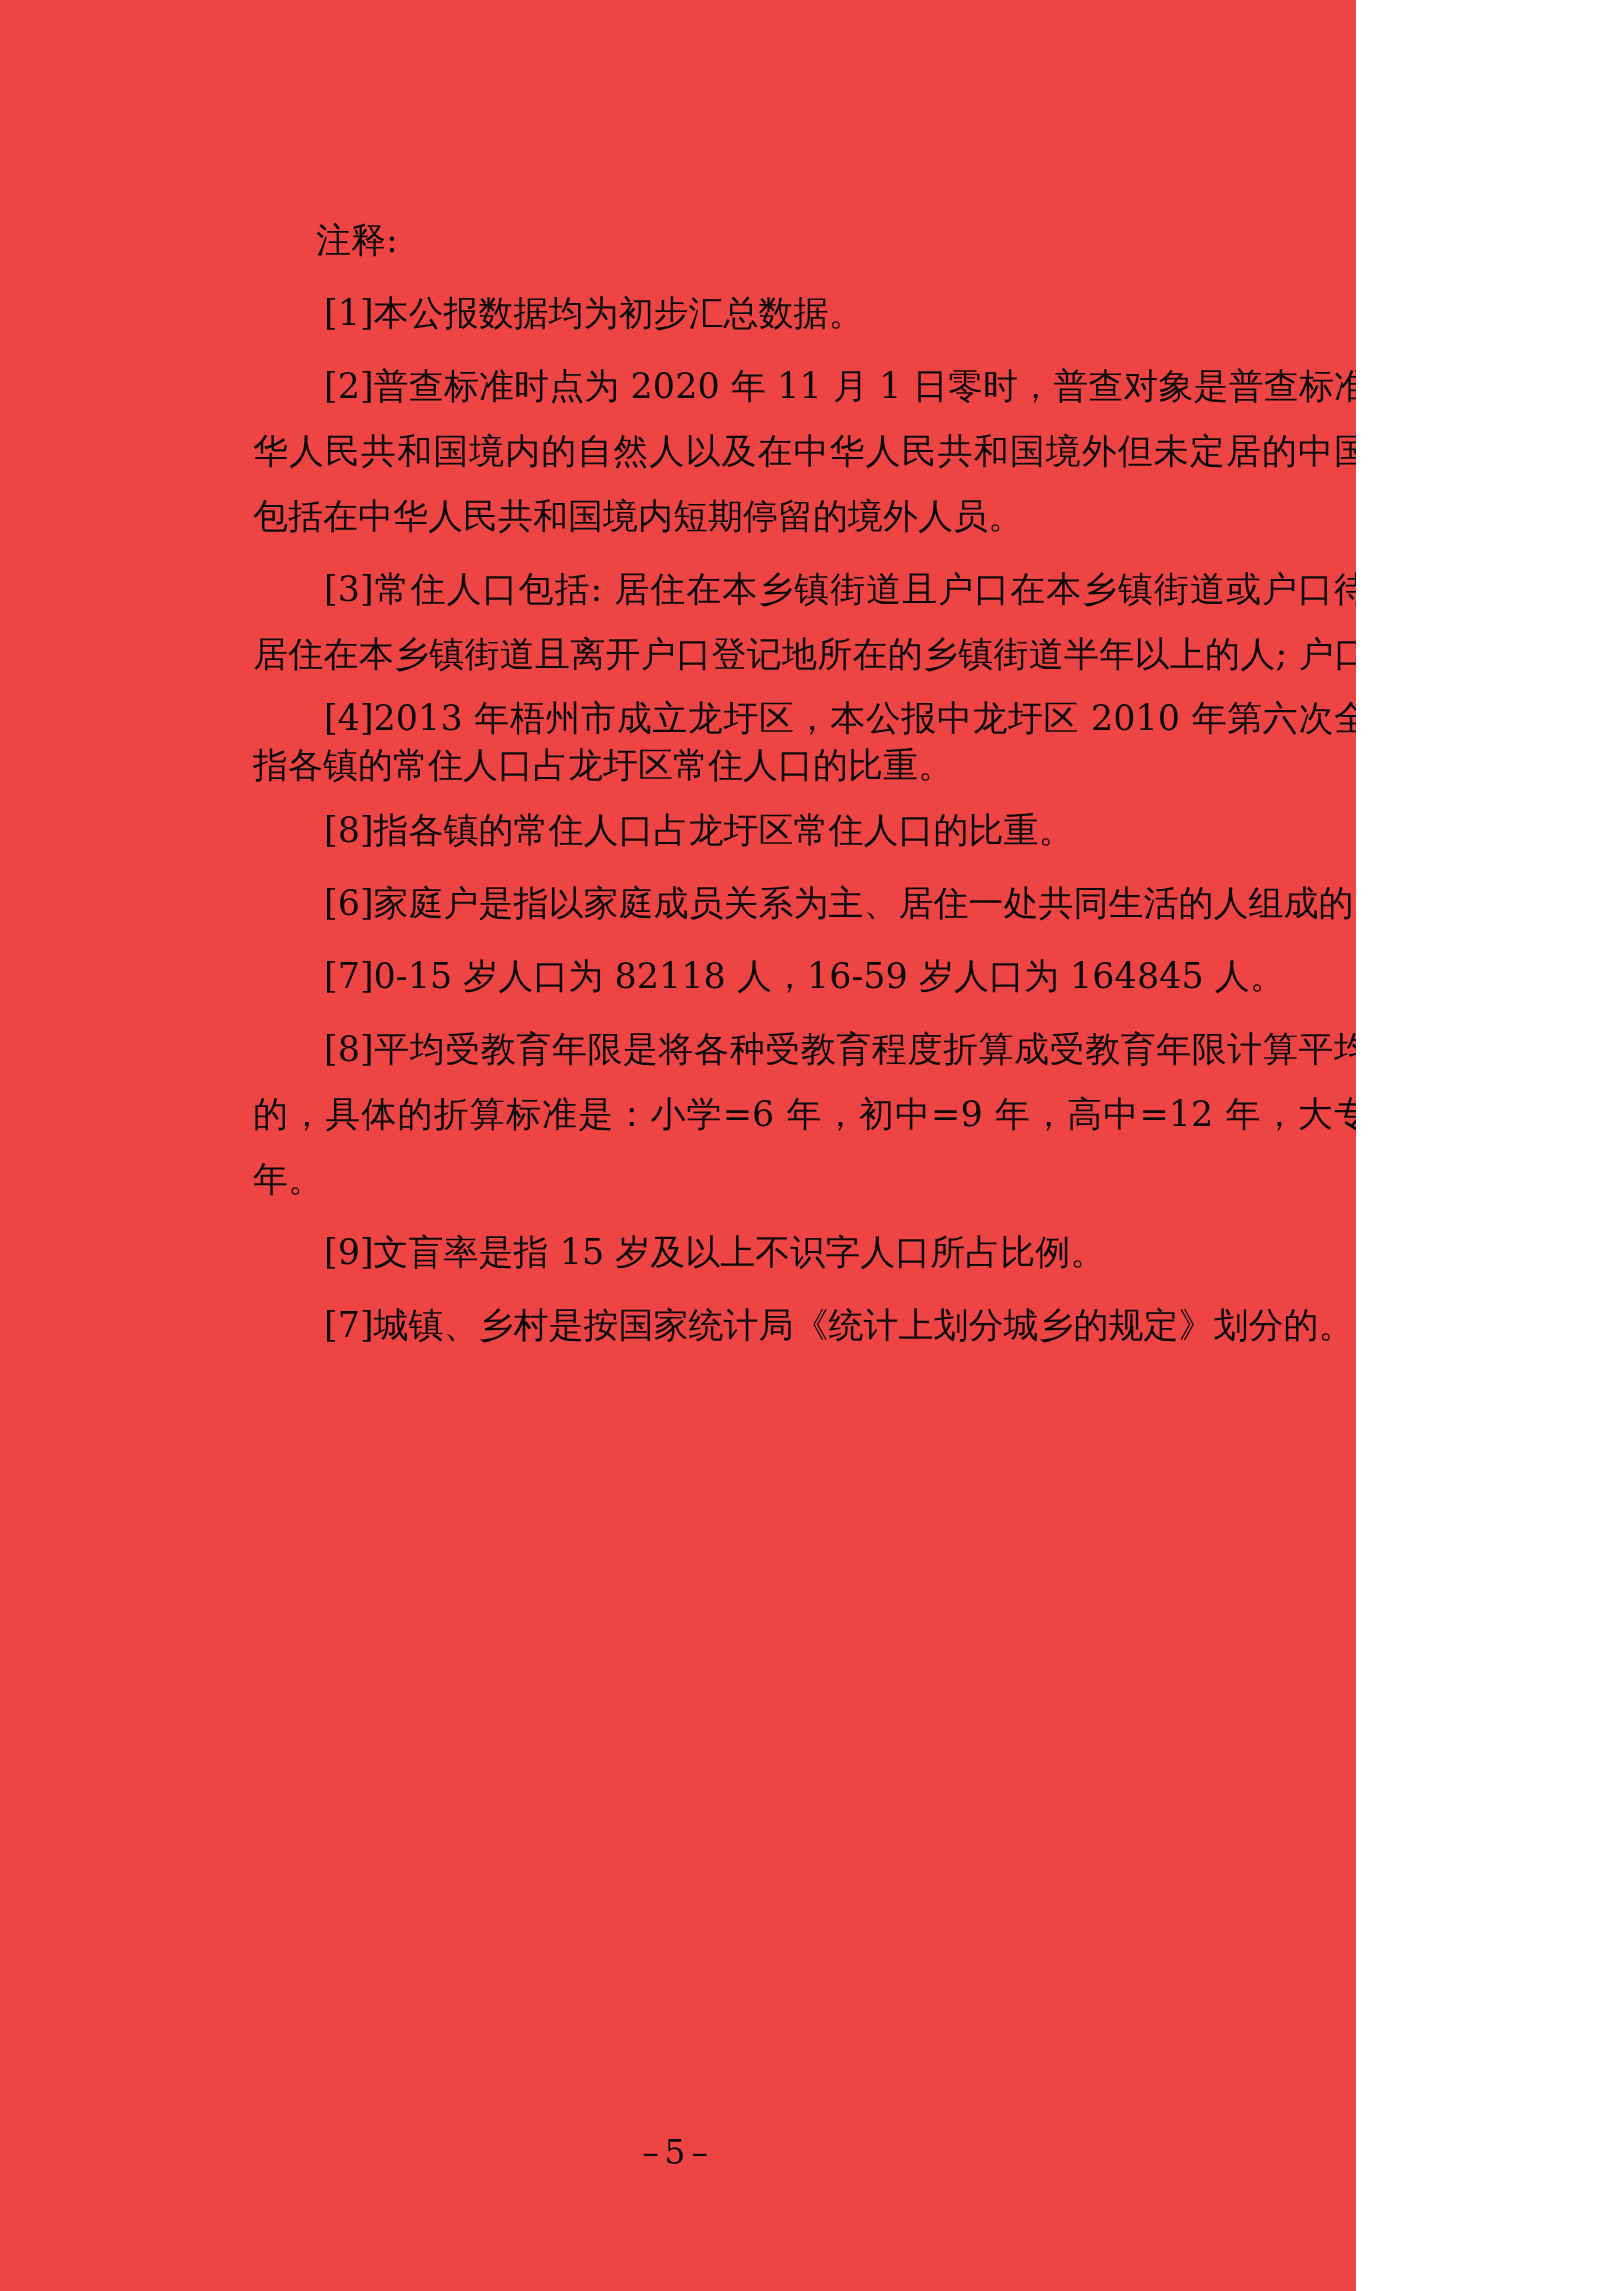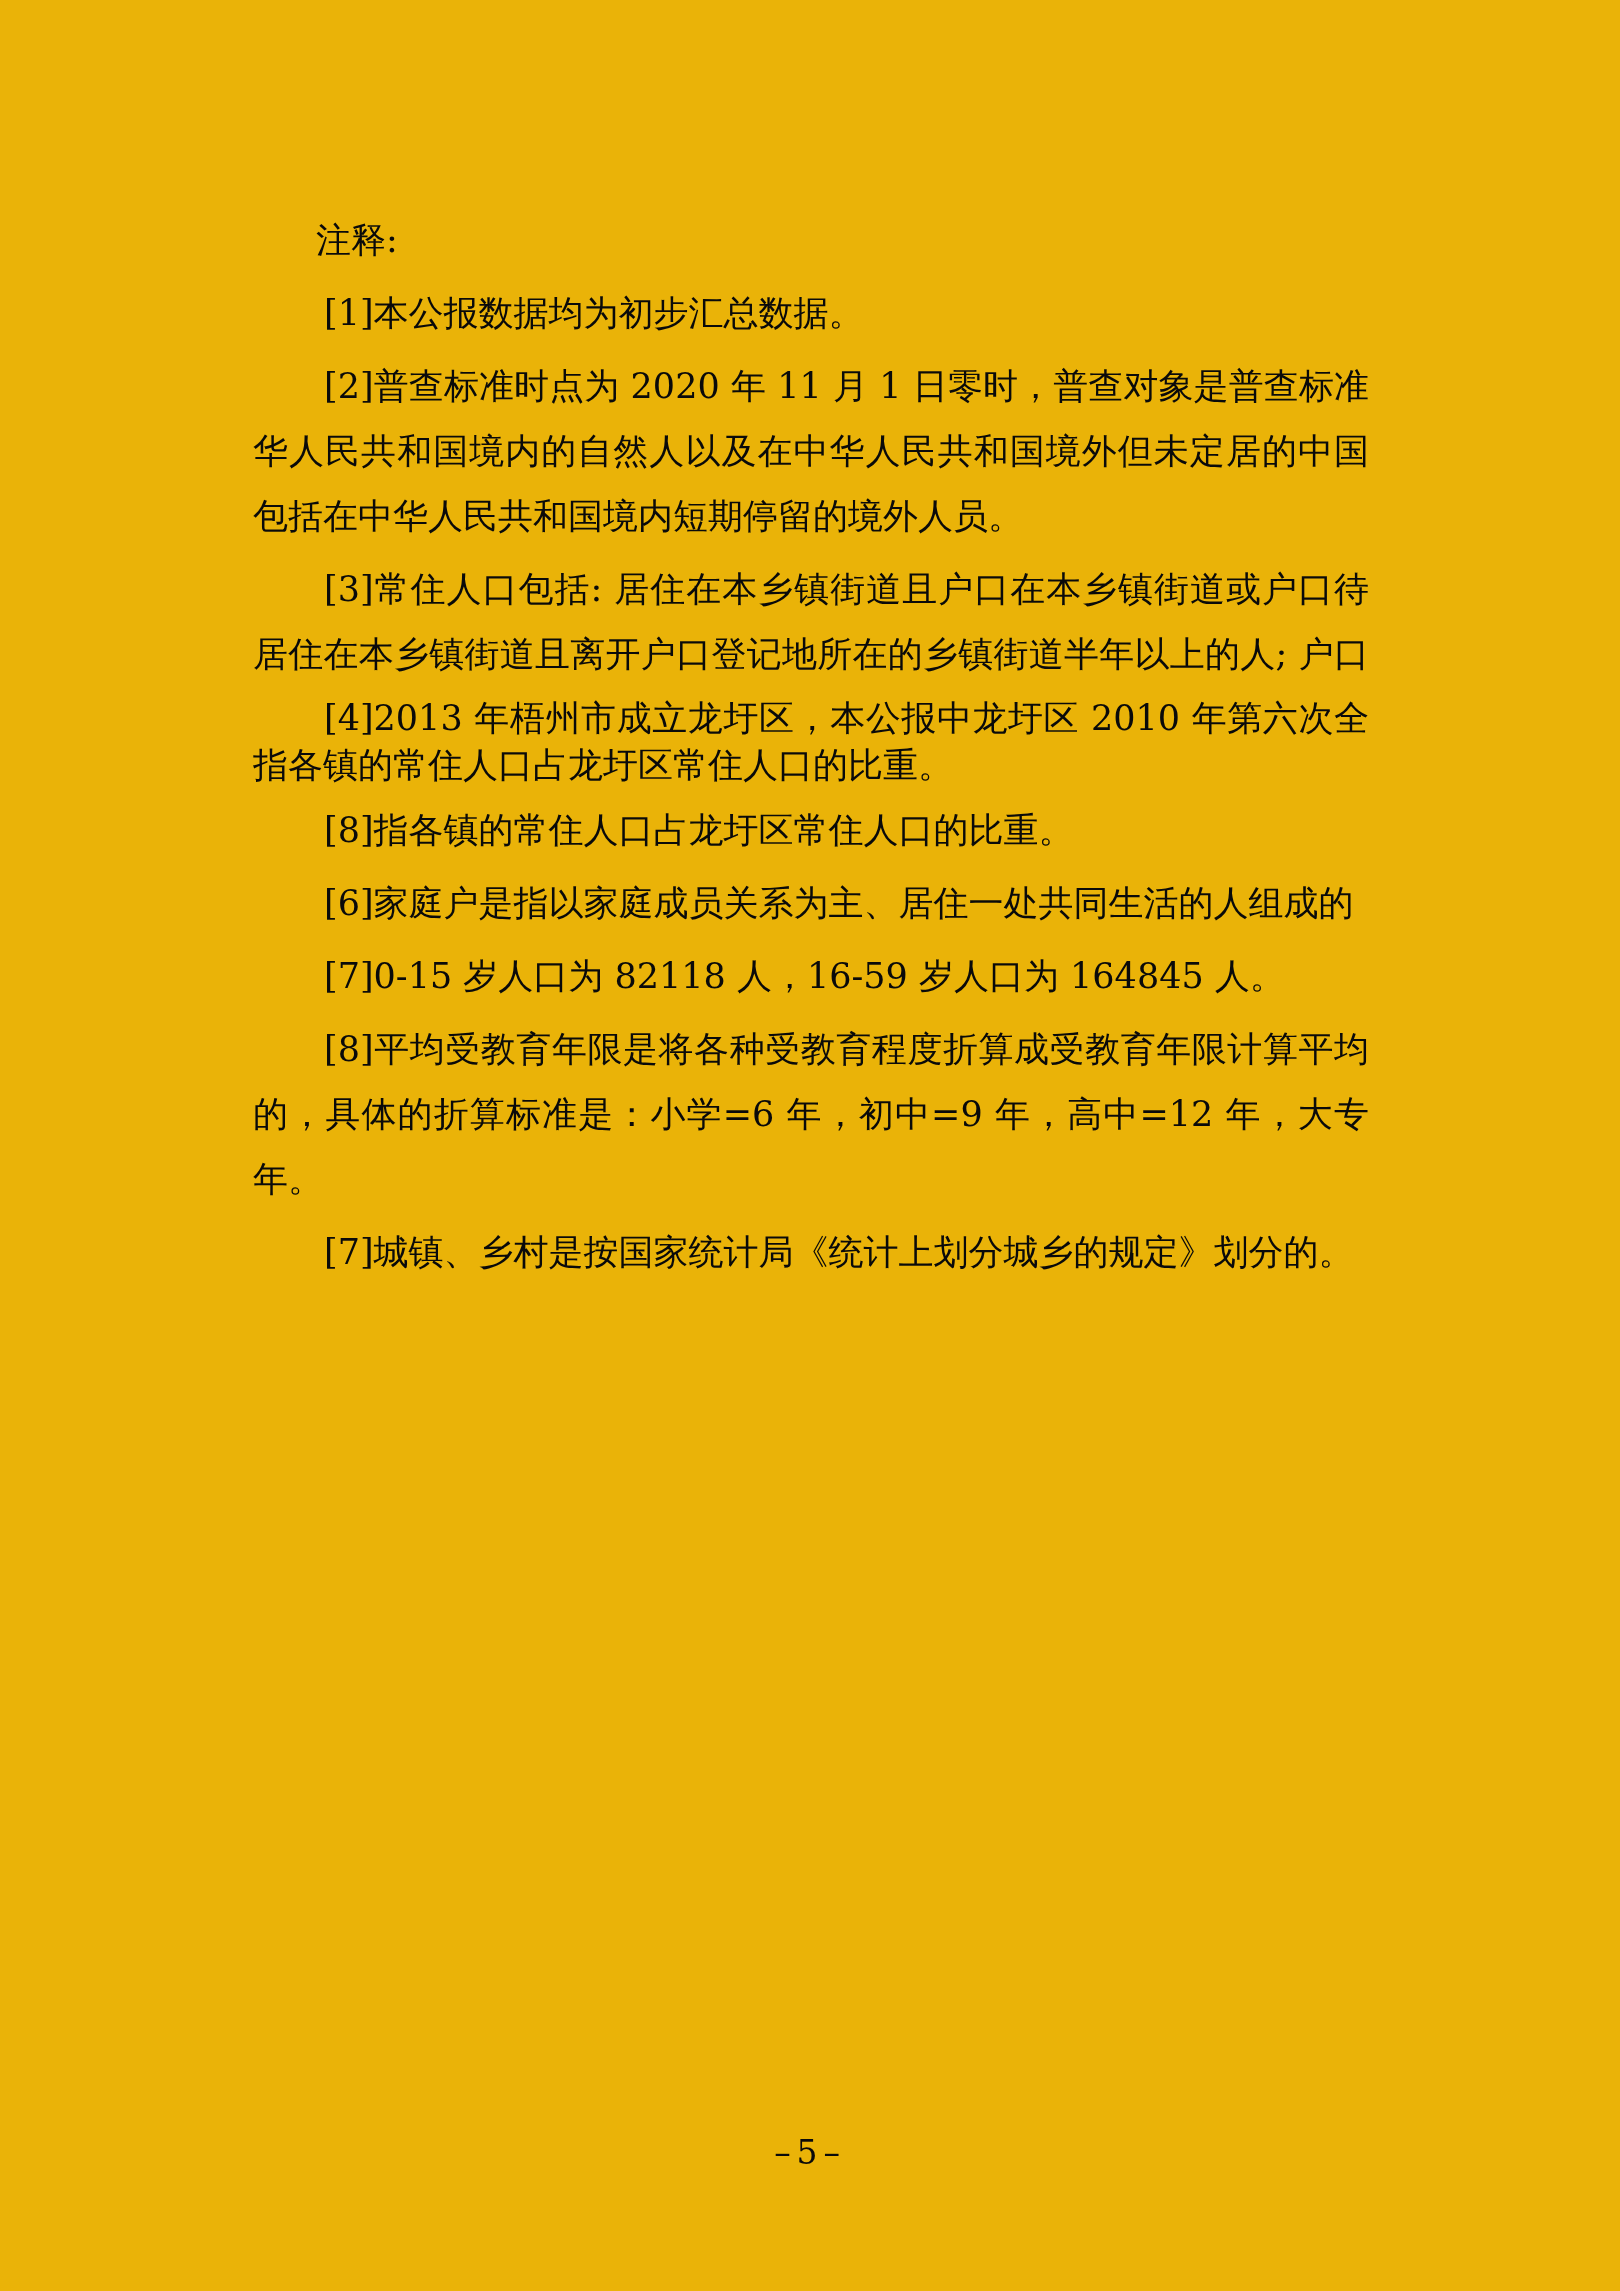--- a/index.html
+++ b/index.html
@@ -2,23 +2,23 @@
 <html><head>
 <meta charset="utf-8">
 <style>
   html, body {
     margin: 0;
     padding: 0;
     background: #ffffff;
   }
   .page {
     position: relative;
-    width: 1620px;
+    width: 1356px;
     height: 2292px;
-    background: #eab308;
+    background: #ef4444;
     overflow: hidden;
     font-family: "DejaVu Serif", "Liberation Serif", serif;
     color: #0a0a0a;
     text-decoration: underline;
   }
   .text-block {
     position: absolute;
     left: 245px;
     top: 208px;
     width: 1132px;
@@ -100,20 +100,23 @@
     <div class="para">
       <div class="line indent">[7]0-15 岁人口为 82118 人，16-59 岁人口为 164845 人。</div>
     </div>
 
     <div class="para">
       <div class="line indent fill">[8]平均受教育年限是将各种受教育程度折算成受教育年限计算平均数得出</div>
       <div class="line fill">的，具体的折算标准是：小学=6 年，初中=9 年，高中=12 年，大专及以上=16</div>
       <div class="line">年。</div>
     </div>
 
+    <div class="para">
+      <div class="line indent">[9]文盲率是指 15 岁及以上不识字人口所占比例。</div>
+    </div>
 
     <div class="para">
       <div class="line indent">[7]城镇、乡村是按国家统计局《统计上划分城乡的规定》划分的。</div>
     </div>
 
   </div>
 
   <div class="footer">
     <span>–5–</span>
   </div>

